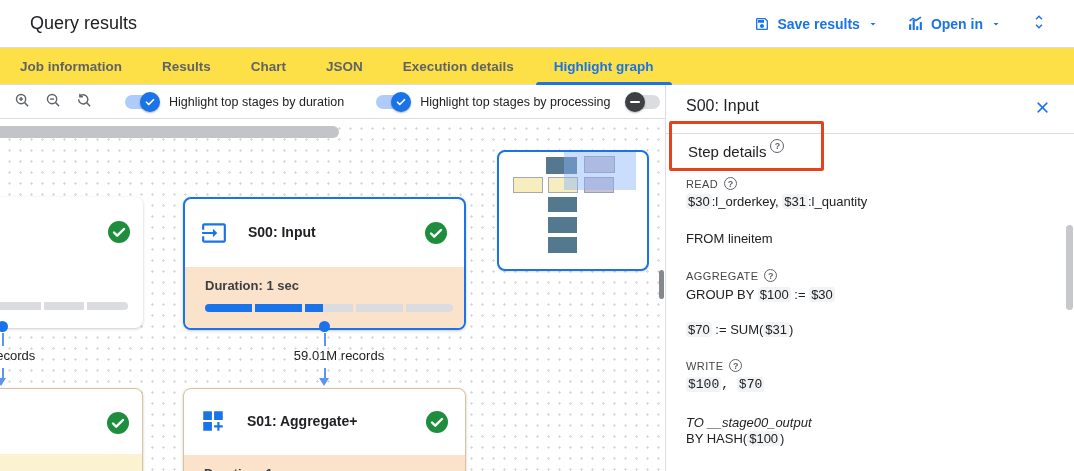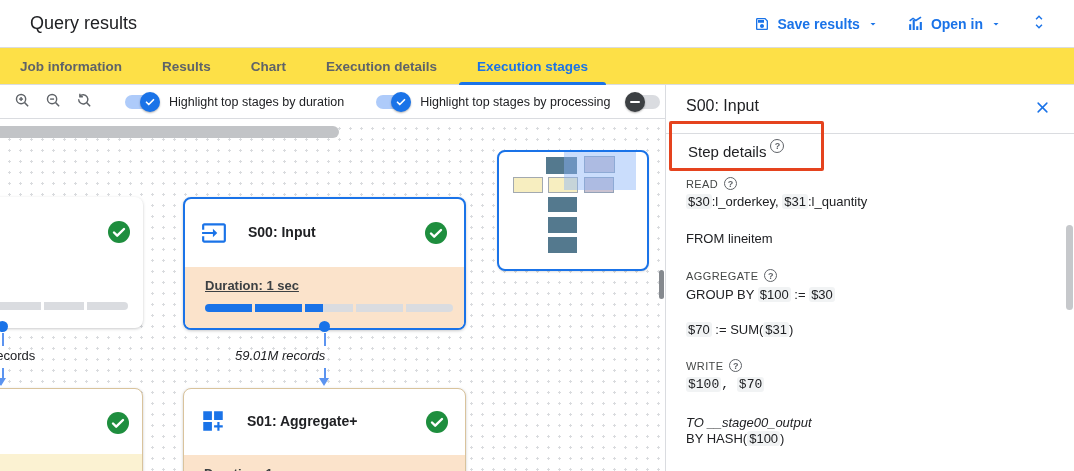--- a/index.html
+++ b/index.html
@@ -51,21 +51,21 @@
   .card-s00 { left:183px; top:78px; width:283px; height:133px; border:2px solid var(--blue); }
   .card-s01 { left:183px; top:269px; width:283px; height:140px; border:1px solid var(--tan); }
   .card-lt  { left:-62px; top:78px;  width:205px; height:131px; }
   .card-lb  { left:-62px; top:269px; width:205px; height:140px; border:1px solid var(--tan); }
   .card-title { position:absolute; left:63px; top:25px; font-size:14px; font-weight:bold; color:var(--text); white-space:nowrap; }
   .card-icon { position:absolute; left:16px; top:21px; }
   .check { position:absolute; right:16px; top:22px; width:24px; height:24px; }
   .card-body { position:absolute; left:0; right:0; top:68px; bottom:0; background:var(--peach); border-radius:0 0 6px 6px; }
   .card-s01 .card-body { top:66px; }
   .card-lb .card-body { top:65px; background:var(--yellow); }
-  .duration { position:absolute; left:20px; top:11px; font-size:13px; font-weight:bold; color:#3C4043;text-decoration:underline; }
+  .duration { position:absolute; left:20px; top:11px; font-size:13px; font-weight:bold; color:#3C4043; }
   .dur-bar { position:absolute; left:20px; right:11px; top:37px; height:8px; display:flex; gap:3px; }
   .dur-bar .bar-seg { flex:1; }
   .dur-bar .bar-seg:first-child { border-radius:4px 0 0 4px; }
   .dur-bar .bar-seg:last-child { border-radius:0 4px 4px 0; }
   .lt-bar { position:absolute; left:62px; top:105px; width:128px; height:8px; display:flex; gap:3px; }
   .lt-bar .bar-seg { flex:1; }
   .lt-bar .bar-seg:last-child { border-radius:0 4px 4px 0; }
 
   .edge-dot { position:absolute; width:11px; height:11px; border-radius:50%; background:var(--blue); }
   .edge-line { position:absolute; width:2px; background:var(--blue_line); }
@@ -141,22 +141,23 @@
             </svg>
         </span>
       </button>
     </div>
   </header>
 
   <nav class="tab-bar">
     <div class="tab">Job information</div>
     <div class="tab">Results</div>
     <div class="tab">Chart</div>
+    <div class="tab">JSON</div>
     <div class="tab">Execution details</div>
-    <div class="tab active">Execution stages</div>
+    <div class="tab active">Highlight graph</div>
   </nav>
 
   <div class="toolbar">
     <button class="tb-icon-btn">
       <span>
         <svg width="17" height="17" viewBox="0 0 24 24" fill="none" stroke="#5F6368" stroke-width="2">
             <circle cx="10" cy="10" r="6.5"></circle>
             <line x1="15" y1="15" x2="20" y2="20"></line>
             <line x1="7.2" y1="10" x2="12.8" y2="10"></line>
             <line x1="10" y1="7.2" x2="10" y2="12.8"></line>
@@ -275,21 +276,21 @@
             <path d="M7 12.5l3.2 3.2L17 9" stroke="#fff" stroke-width="2.4" fill="none" stroke-linecap="round" stroke-linejoin="round"></path>
           </svg>
       </span>
       <div class="card-body">
         <span class="duration">Duration: 1 sec</span>
       </div>
     </div>
 
     <div class="edge-dot" style="left:319px;top:202px;"></div>
     <div class="edge-line" style="left:324px;top:214px;height:13px;"></div>
-    <div class="edge-label" style="left:235px;top:229px;width:144px;text-align:left;font-style:italic;">59.01M records</div>
+    <div class="edge-label" style="left:267px;top:229px;width:144px;text-align:center;">59.01M records</div>
     <div class="edge-line" style="left:324px;top:249px;height:11px;"></div>
     <div class="edge-arrow" style="left:319px;top:259px;"></div>
 
     <div class="edge-dot" style="left:-3px;top:202px;"></div>
     <div class="edge-line" style="left:2px;top:214px;height:13px;"></div>
     <div class="edge-label" style="left:-8px;top:229px;width:80px;">records</div>
     <div class="edge-line" style="left:2px;top:249px;height:11px;"></div>
     <div class="edge-arrow" style="left:-4px;top:259px;"></div>
 
     <div class="minimap">

